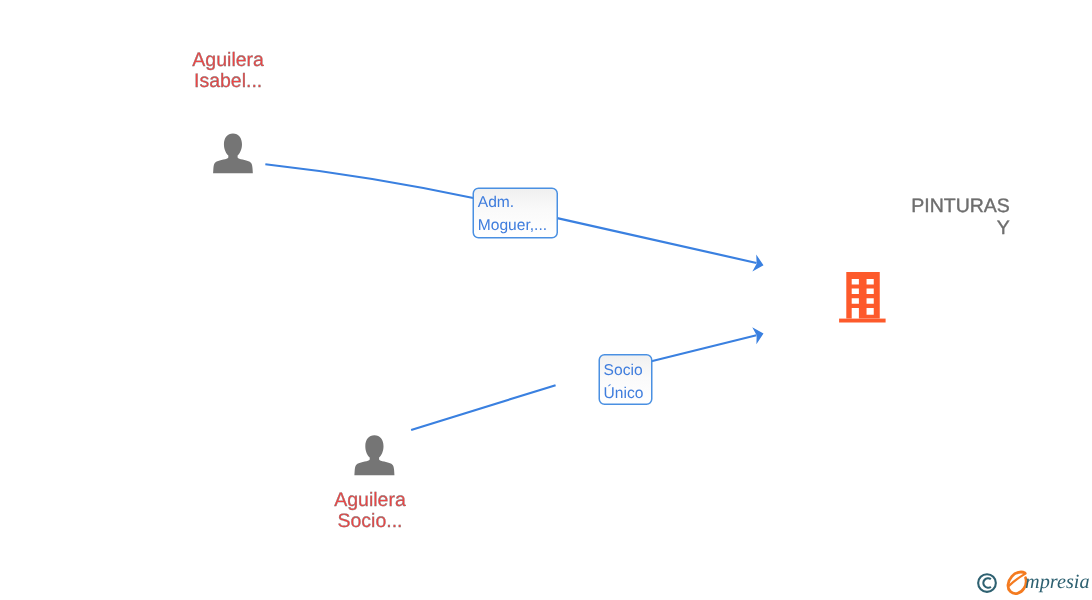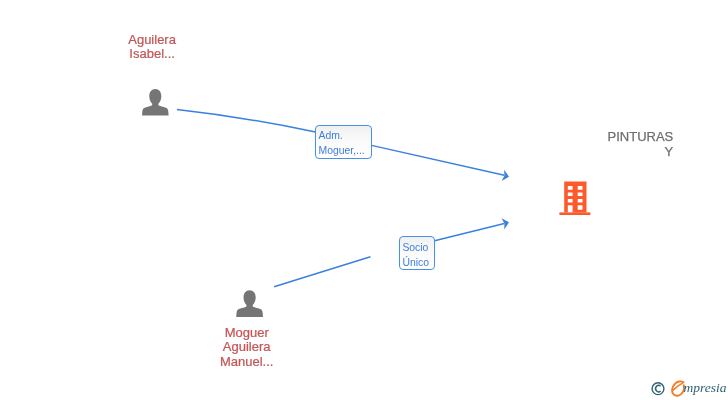--- a/index.html
+++ b/index.html
@@ -69,23 +69,22 @@
       <rect fill="#fd5a2b" x="559.4" y="212.4" width="31.0" height="2.6"></rect>
     </g>
   </svg>
 
   <div class="nodetext person-name" style="left:72.1px;top:32.6px;width:160px;">
     <div>Aguilera</div>
     <div>Isabel...</div>
   </div>
 
   <div class="nodetext person-name" style="left:166.7px;top:325.8px;width:160px;">
-    <div>Moguer</div>
     <div>Aguilera</div>
-    <div>Manuel...</div>
+    <div>Socio...</div>
   </div>
 
   <div class="nodetext company-name" style="left:473.25px;top:130px;width:200px;text-align:right;">
     <div>PINTURAS</div>
     <div>Y</div>
   </div>
 
   <div class="relbox" id="relbox1" style="left:315px;top:125px;width:57px;height:34px;">
     <div>
       <div>Adm.</div>

